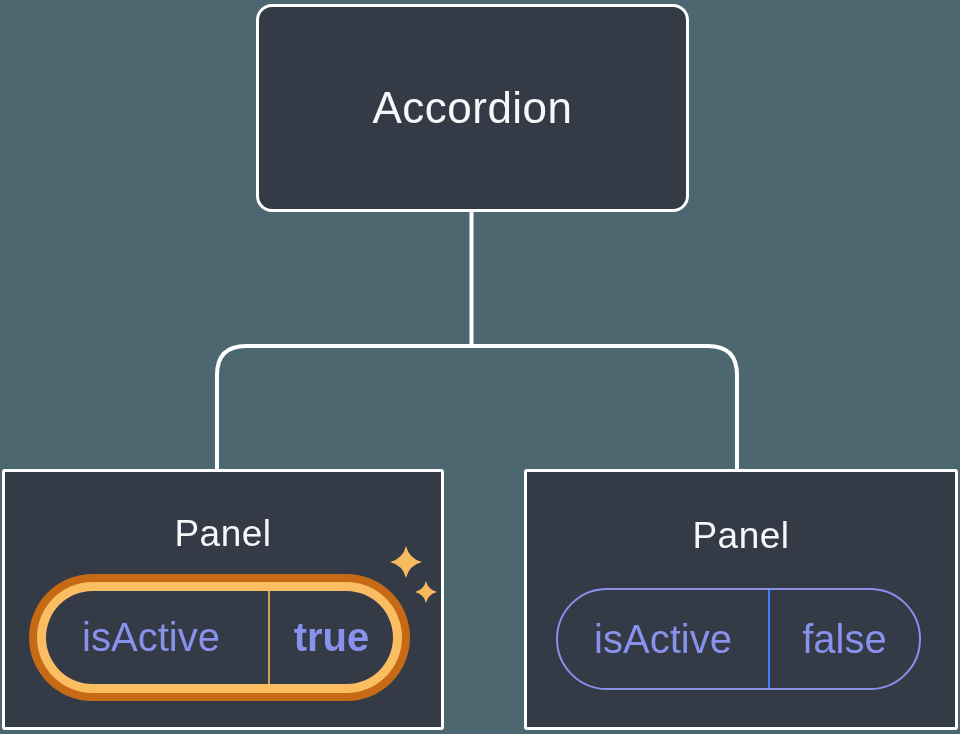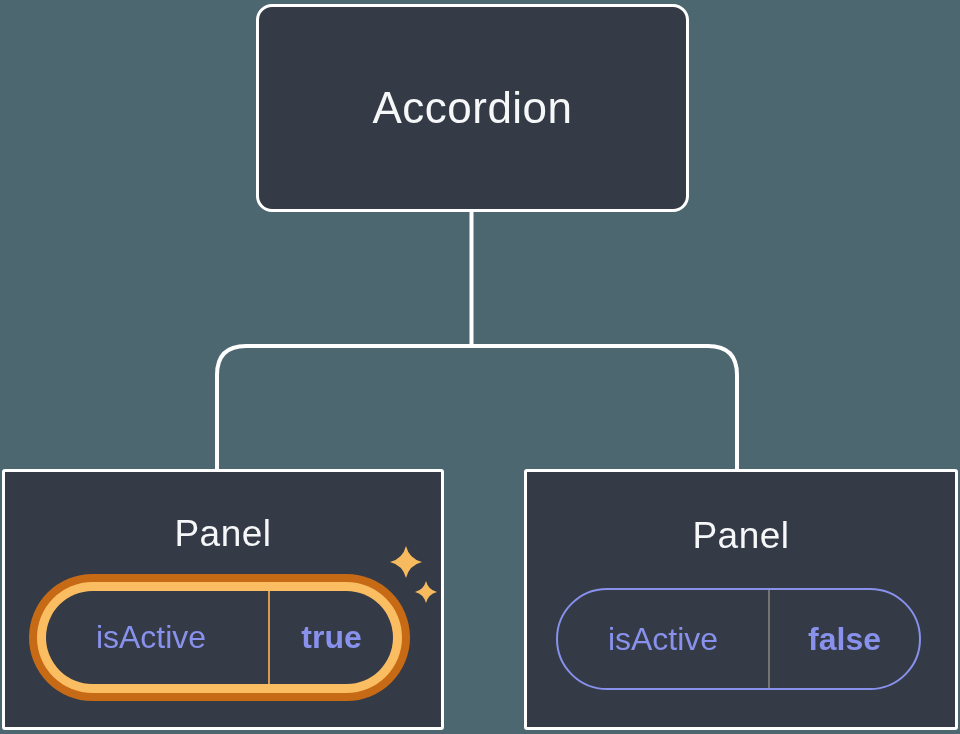--- a/index.html
+++ b/index.html
@@ -87,21 +87,21 @@
     border-radius: 999px;
     background: #343A46;
     display: flex;
     align-items: stretch;
     overflow: hidden;
   }
   .pill-cell {
     display: flex;
     align-items: center;
     justify-content: center;
-    font-size: 32px;
+    font-size: 40px;
     color: #8891EC;
   }
   .pill-cell.key { width: 210px; }
   .pill-cell.val { flex: 1; }
   .pill-body .pill-cell.val {
     border-left: 2px solid #D89A50;
     font-weight: 700;
     margin-left: 12px;
   }
   
@@ -110,22 +110,22 @@
     width: 365px; height: 102px;
     box-sizing: border-box;
     border: 2.5px solid #8891EC;
     border-radius: 999px;
     display: flex;
     align-items: stretch;
     overflow: hidden;
   }
   .pill-outline .pill-cell.key { width: 210px; }
   .pill-outline .pill-cell.val {
-    border-left: 2px solid #737373;
-    font-weight: 700;
+    border-left: 2px solid #3b82f6;
+    font-weight: 400;
   }
   svg.sparkles {
     position: absolute;
     left: 384px; top: 540px;
     width: 60px; height: 70px;
     z-index: 5;
   }
   svg.sparkles path { fill: #F8BA5E; }
 </style>
 </head>

